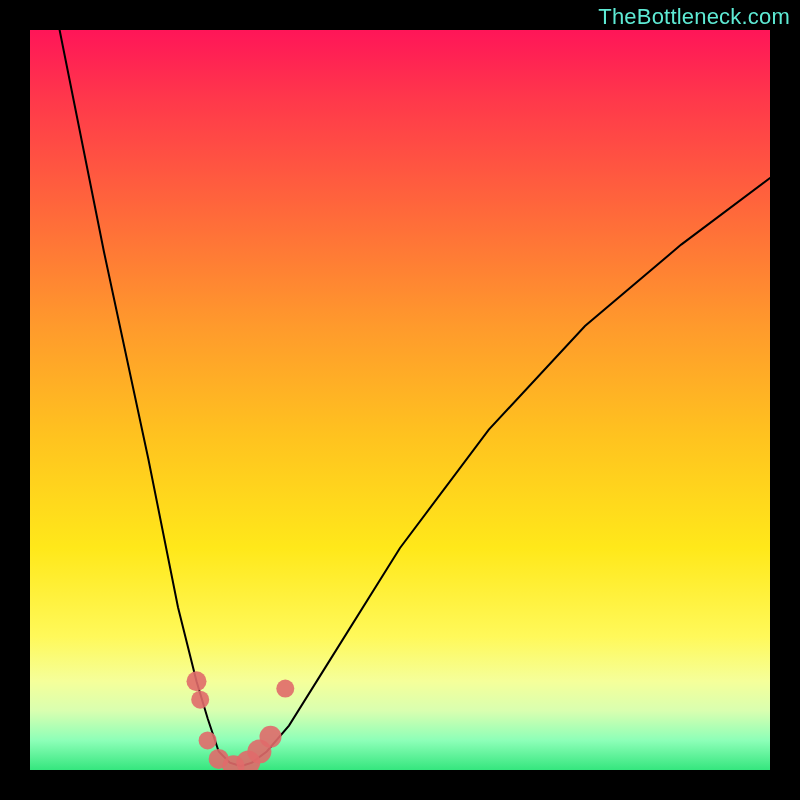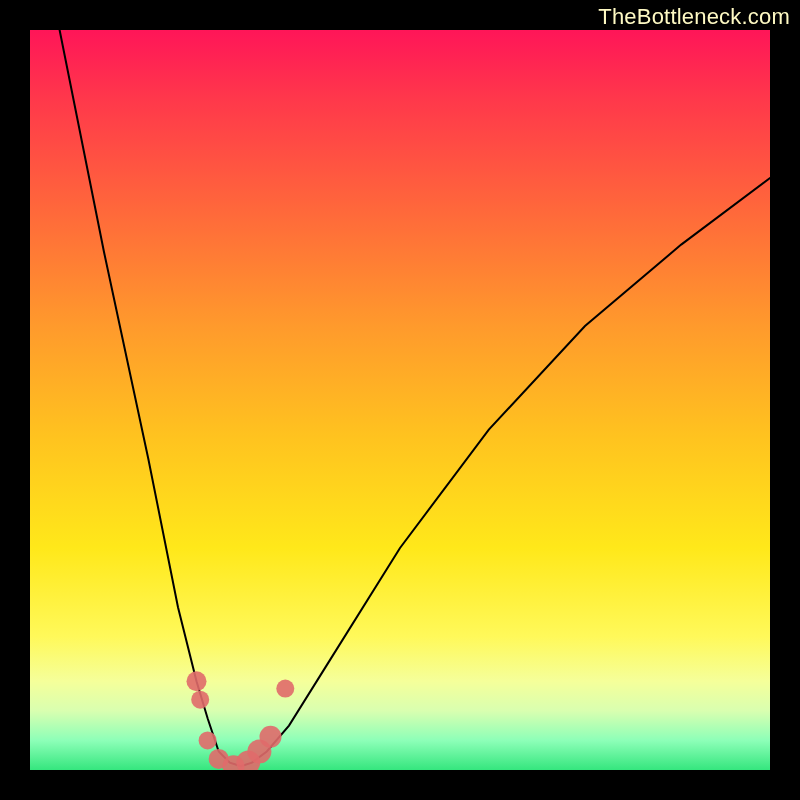--- a/index.html
+++ b/index.html
@@ -40,21 +40,21 @@
       #f5ff9a 88%,
       #d9ffb0 92%,
       #8dffb8 96%,
       #35e67e 100%
     );
   }
   .watermark {
     position: absolute;
     top: 4px;
     right: 10px;
-    color: #fef9c3;
+    color: #5eead4;
     font-size: 22px;
     font-weight: 500;
     letter-spacing: 0.2px;
     user-select: none;
   }
   svg.curve {
     position: absolute;
     left: 0; top: 0;
     width: 740px;
     height: 740px;

